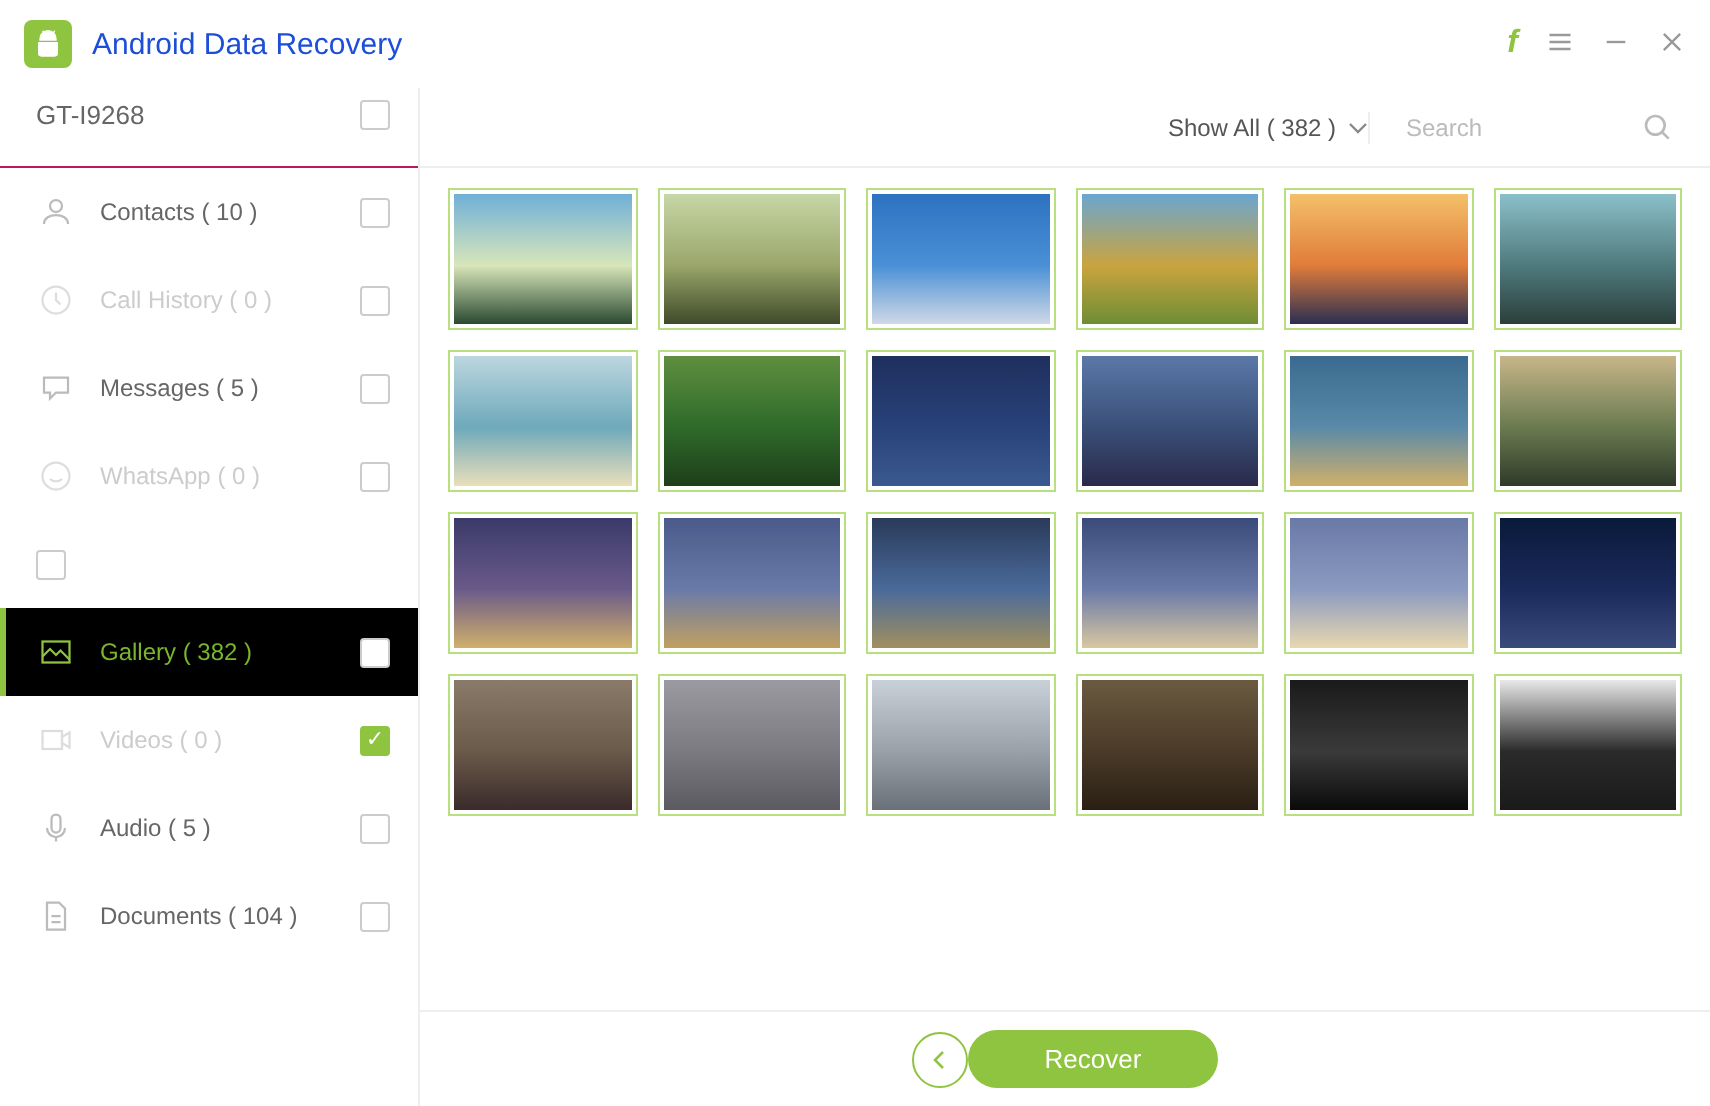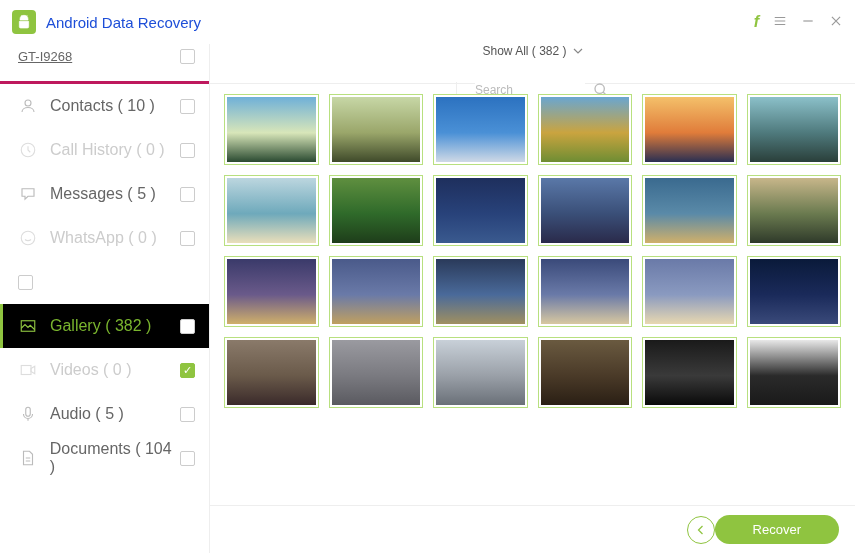--- a/index.html
+++ b/index.html
@@ -44,23 +44,22 @@
       border-right: 1px solid #eee;
       display: flex;
       flex-direction: column;
     }
     .device-row {
       height: 40px;
       display: flex;
       align-items: center;
       justify-content: space-between;
       padding: 0 14px 13px 18px;
-      border-bottom: 3px solid #be185d;
+      border-bottom: 1px solid #be185d;
       color: #666;
-      text-decoration: underline;
     }
     .chk {
       width: 15px; height: 15px;
       border: 1px solid #ccc;
       border-radius: 2px;
       background: #fff;
       display: inline-flex;
       align-items: center;
       justify-content: center;
     }
@@ -71,45 +70,43 @@
       display: flex;
       align-items: center;
       justify-content: space-between;
       padding: 0 14px 0 18px;
       height: 44px;
       cursor: pointer;
     }
     .nav-item-left { display: flex; align-items: center; gap: 12px; }
     .nav-icon { width: 20px; height: 20px; color: #bbb; display: flex; align-items: center; justify-content: center; }
     .nav-icon svg { width: 18px; height: 18px; stroke: currentColor; fill: none; }
-    .nav-label { color: #666; font-size: 16px; }
+    .nav-label { color: #666; font-size: 12px; }
     .nav-item.disabled .nav-label { color: #ccc; }
     .nav-item.disabled .nav-icon { color: #ddd; }
     .nav-item.active { background: #000000; position: relative; }
     .nav-item.active::before {
       content: "";
       position: absolute; left: 0; top: 0; bottom: 0; width: 3px; background: #8fc440;
     }
     .nav-item.active .nav-label { color: #7ab52e; }
     .nav-item.active .nav-icon { color: #8fc440; }
     .main {
       flex: 1;
       display: flex;
       flex-direction: column;
       min-width: 0;
     }
     .toolbar {
       height: 40px;
       display: flex;
       align-items: center;
-      justify-content: flex-start;
-      gap: 24px;
+      justify-content: flex-end;
       padding: 0 18px;
       border-bottom: 1px solid #eee;
-      flex-direction: column;
     }
     .filter { display: flex; align-items: center; gap: 6px; color: #555; font-size: 12px; cursor: pointer; }
     .filter svg { width: 10px; height: 10px; }
     .search-box { display: flex; align-items: center; gap: 8px; color: #bbb; border-left: 1px solid #eee; padding-left: 18px; }
     .search-box input { border: none; outline: none; width: 110px; font-size: 12px; color: #737373; }
     .search-box input::placeholder { color: #bbb; }
     .search-box svg { width: 16px; height: 16px; stroke: #bbb; fill: none; }
     .grid-wrap { flex: 1; overflow: auto; padding: 10px 14px; }
     .grid {
       display: grid;
@@ -124,21 +121,21 @@
       cursor: pointer;
     }
     .thumb-inner {
       width: 100%; height: 100%;
       display: block;
     }
     .footer {
       height: 48px;
       display: flex;
       align-items: center;
-      justify-content: flex-end;
+      justify-content: center;
       padding: 0 16px;
       border-top: 1px solid #eee;
     }
     .back-btn {
       width: 28px; height: 28px;
       border: 1.5px solid #8fc440;
       border-radius: 50%;
       display: flex; align-items: center; justify-content: center;
       color: #8fc440;
       cursor: pointer;

